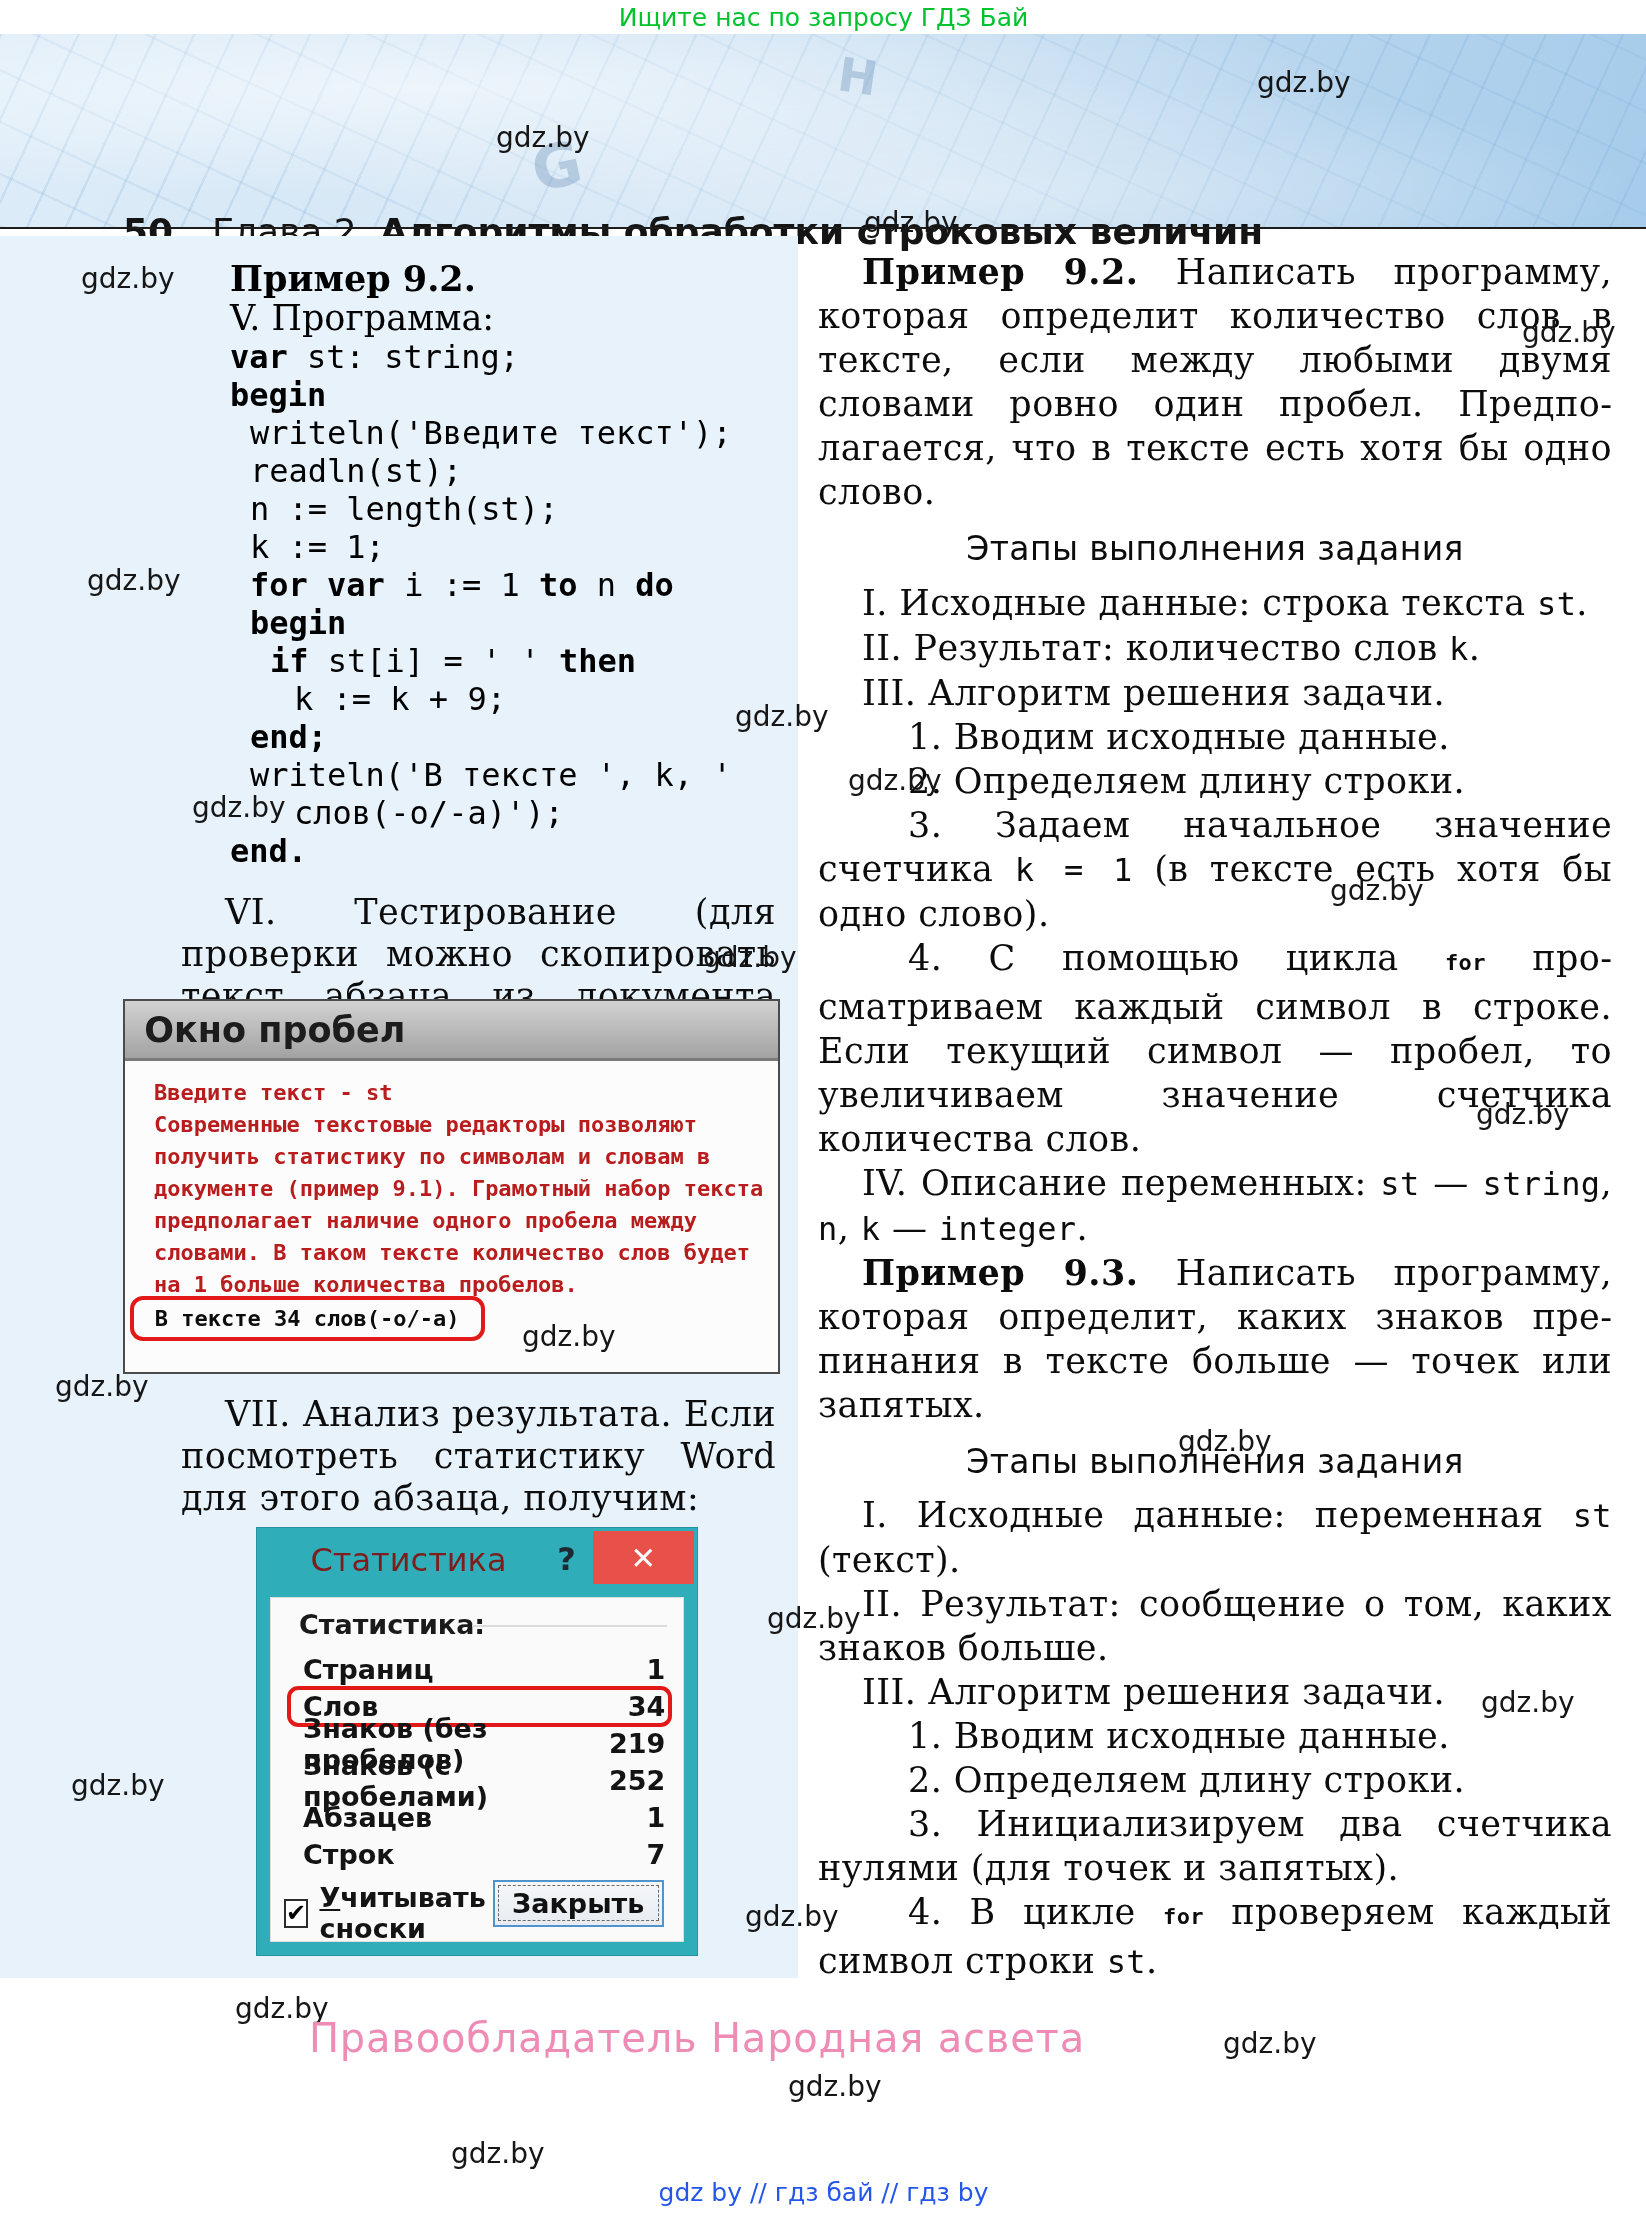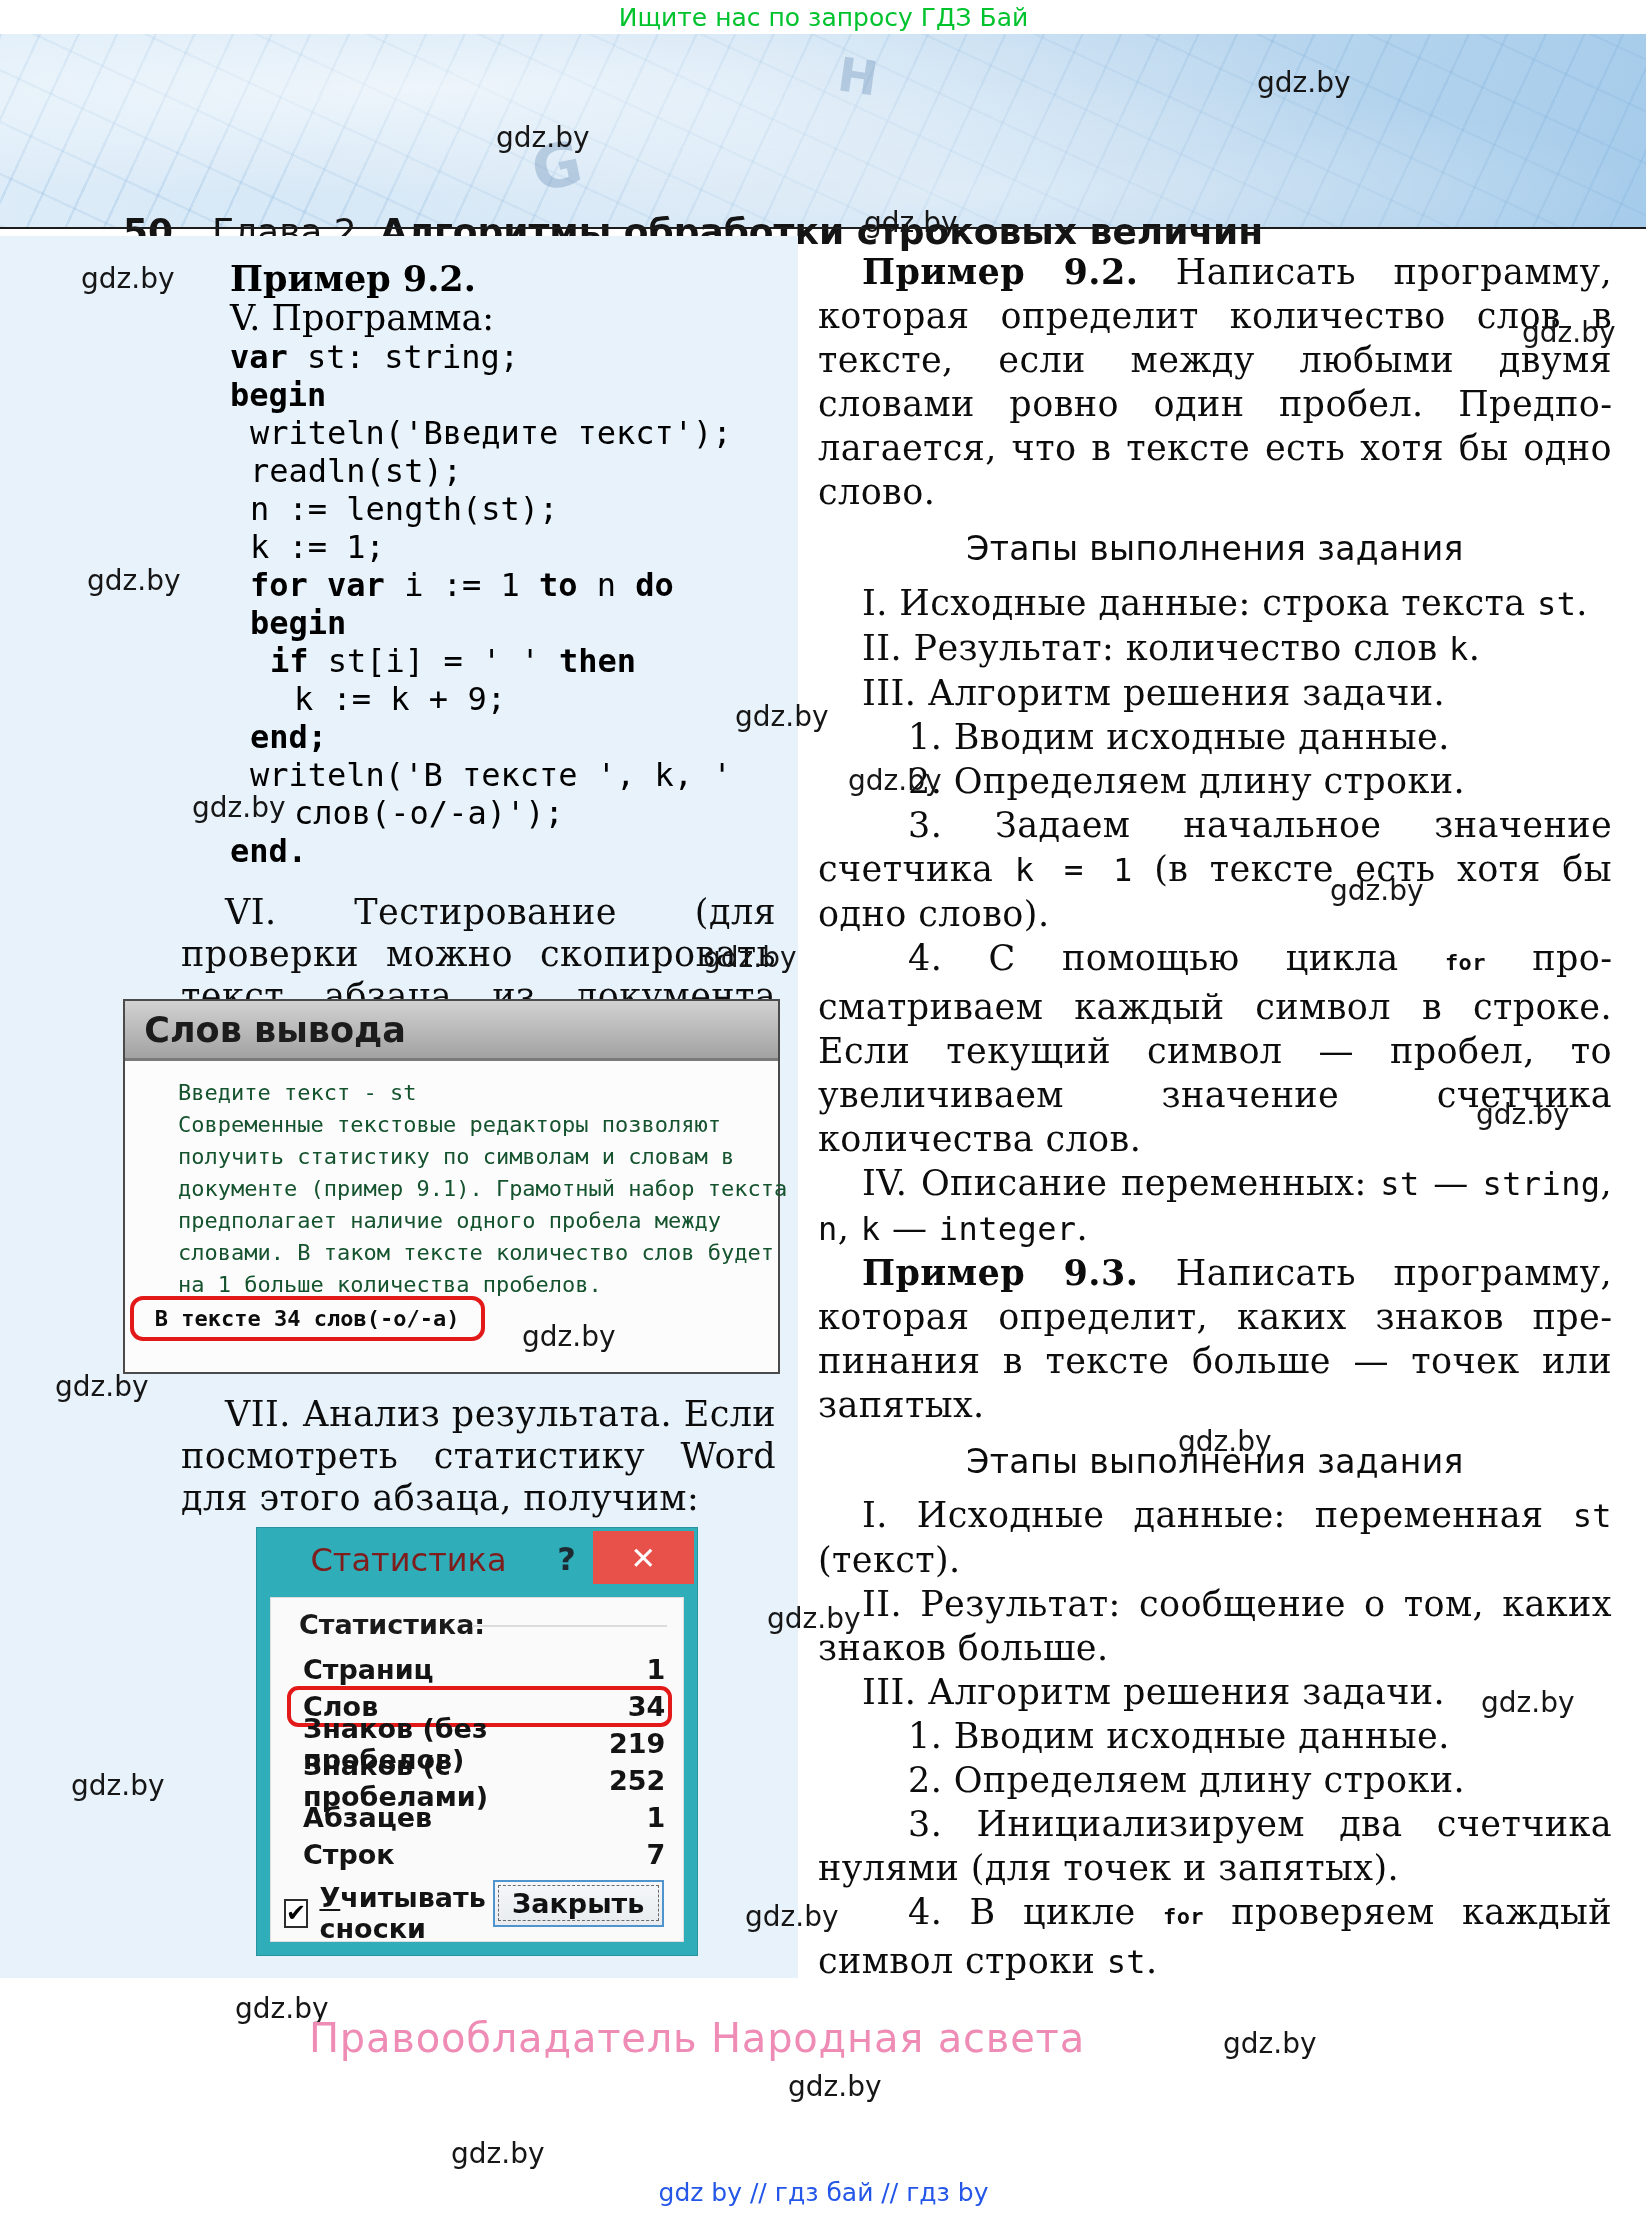--- a/index.html
+++ b/index.html
@@ -47,22 +47,22 @@
     text-align:justify; text-indent:44px; letter-spacing:0.4px; hyphens:manual; color:#0c0c0c; }
   .vi-para  { top:891px; }
   .vii-para { top:1393px; }
 
   
   .out-win { position:absolute; left:123px; top:999px; width:657px; height:375px;
     border:2.4px solid #4b4b4b; background:#fcfcfd; }
   .out-title { height:60px; background:linear-gradient(#d2d2d2,#a2a2a2); border-bottom:3.2px solid #7a7a7a;
     font-family:"DejaVu Sans", sans-serif; font-weight:bold; font-size:35px; color:#1c1c1c;
     padding-left:19.3px; line-height:58px; }
-  .out-body { padding:16px 8px 0 29px; font-family:"DejaVu Sans Mono", monospace; font-weight:normal;
-    font-size:22px; line-height:32px; color:#14532d; white-space:pre;margin-left:24px; }
+  .out-body { padding:16px 8px 0 29px; font-family:"DejaVu Sans Mono", monospace; font-weight:bold;
+    font-size:22px; line-height:32px; color:#b91c1c; white-space:pre; }
   .out-highlight { position:absolute; left:4.8px; top:295px; width:355px; height:45px;
     border:4px solid #e31818; border-radius:13px; display:flex; align-items:center;
     padding-left:21px; font-family:"DejaVu Sans Mono", monospace; font-weight:bold; font-size:22px; }
 
   
   .dlg { position:absolute; left:256px; top:1527px; width:442px; height:429px;
     background:#2fadb9; border:1.6px solid #28939e; }
   .dlg-titlebar { position:absolute; left:0; top:0; right:0; height:63px; }
   .dlg-title { position:absolute; left:0; right:137px; top:0; height:63px; text-align:center;
     font-family:"DejaVu Sans", sans-serif; font-size:32px; color:#7f1d1d; line-height:64px; }
@@ -143,21 +143,21 @@
     <div class="code-line" style="padding-left: 294px;"><span class="sg-m">k := k + 9;</span></div>
     <div class="code-line" style="padding-left: 250px;"><span class="sg-mb">end;</span></div>
     <div class="code-line" style="padding-left: 250px;"><span class="sg-m">writeln('В тексте ', k, '</span></div>
     <div class="code-line" style="padding-left: 294px;"><span class="sg-m">слов(-о/-а)');</span></div>
     <div class="code-line" style="padding-left: 230px;"><span class="sg-mb">end.</span></div>
   </div>
 
 <div class="book-para vi-para">VI. Тестирование (для проверки можно скопировать текст абзаца из документа Word).</div>
 
 <div class="out-win">
-  <div class="out-title">Слов вывода</div>
+  <div class="out-title">Окно пробел</div>
   <div class="out-body"><div>Введите текст - st</div><div>Современные текстовые редакторы позволяют</div><div>получить статистику по символам и словам в</div><div>документе (пример 9.1). Грамотный набор текста</div><div>предполагает наличие одного пробела между</div><div>словами. В таком тексте количество слов будет</div><div>на 1 больше количества пробелов.</div></div>
   <div class="out-highlight">
     <span>В тексте 34 слов(-о/-а)</span>
   </div>
 </div>
 
 <div class="book-para vii-para">VII. Анализ результата. Если по­смотреть статистику Word для этого абзаца, получим:</div>
 
 <div class="dlg">
   <div class="dlg-titlebar">

